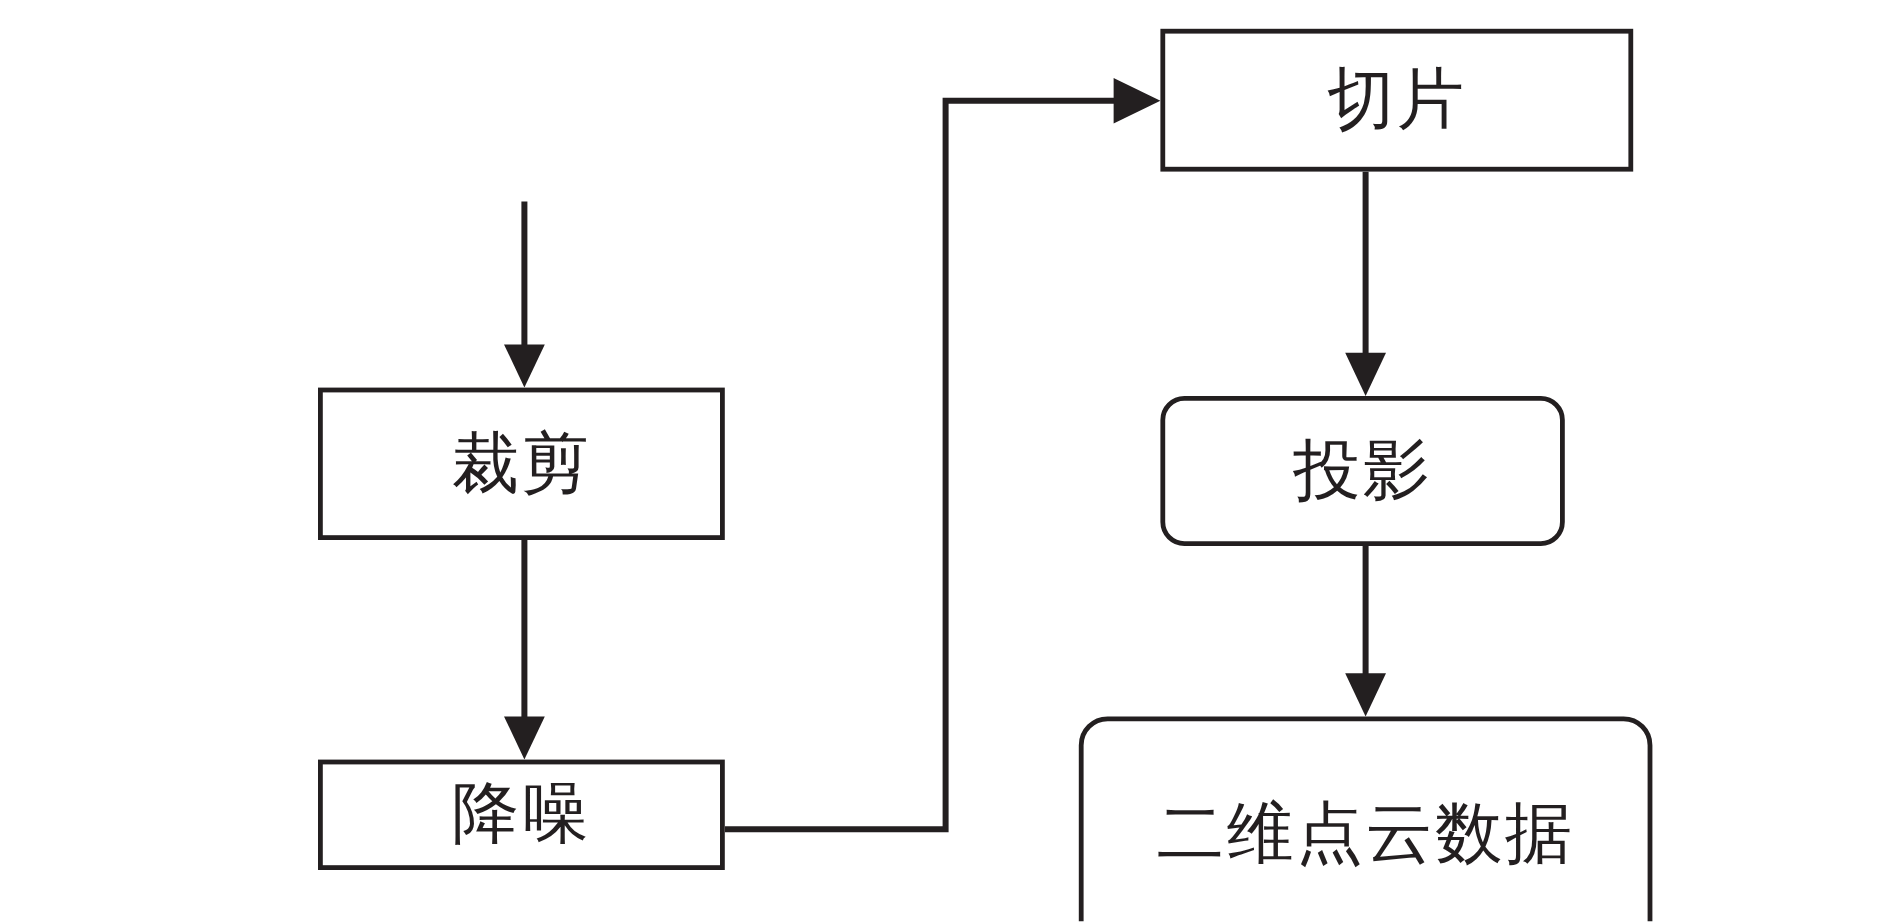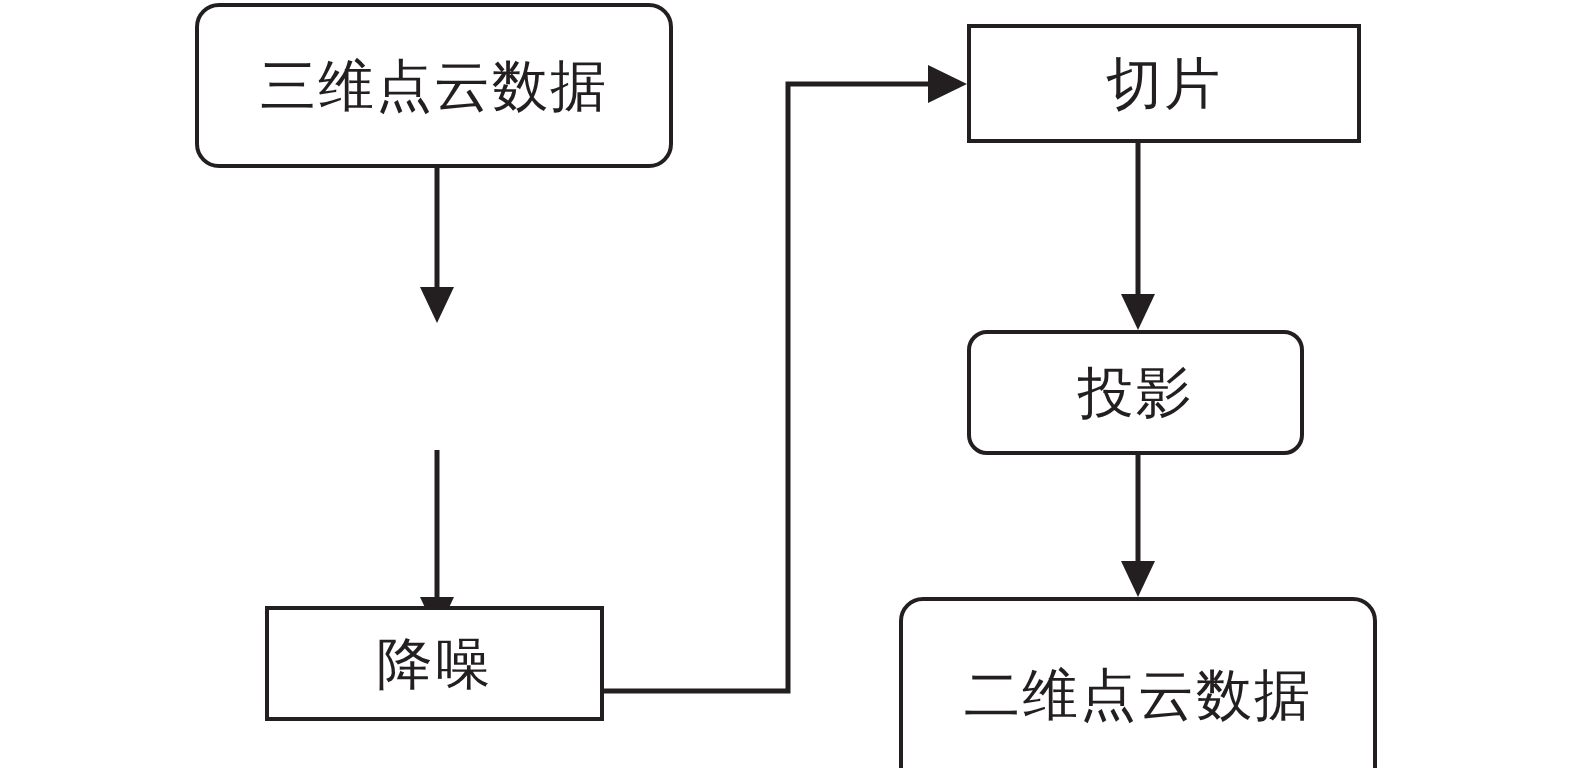--- a/index.html
+++ b/index.html
@@ -87,26 +87,26 @@
       <path class="edge-path" d="M 1138 143 L 1138 304"></path>
       <polygon class="edge-head" points="1138,330 1121,294 1155,294"></polygon>
     </g>
 
     <g>
       <path class="edge-path" d="M 1138 455 L 1138 571"></path>
       <polygon class="edge-head" points="1138,597 1121,561 1155,561"></polygon>
     </g>
   </svg>
 
-  <div class="node rounded" id="node-input-3d" style="left:195px; top:3px; width:478px; height:165px;">
-    <span class="node-label">三维点云数据</span>
+
+  <div class="node" id="node-crop" style="left:265px; top:323px; width:339px; height:127px;">
+    <span class="node-label">裁剪</span>
   </div>
 
-
-  <div class="node" id="node-denoise" style="left:265px; top:606px; width:339px; height:115px;align-items:center;">
+  <div class="node" id="node-denoise" style="left:265px; top:633px; width:339px; height:92px;align-items:center;">
     <span class="node-label">降噪</span>
   </div>
 
   <div class="node" id="node-slice" style="left:967px; top:24px; width:394px; height:119px;">
     <span class="node-label">切片</span>
   </div>
 
   <div class="node" id="node-projection" style="left:967px; top:330px; width:337px; height:125px;border-radius:20px;">
     <span class="node-label">投影</span>
   </div>

